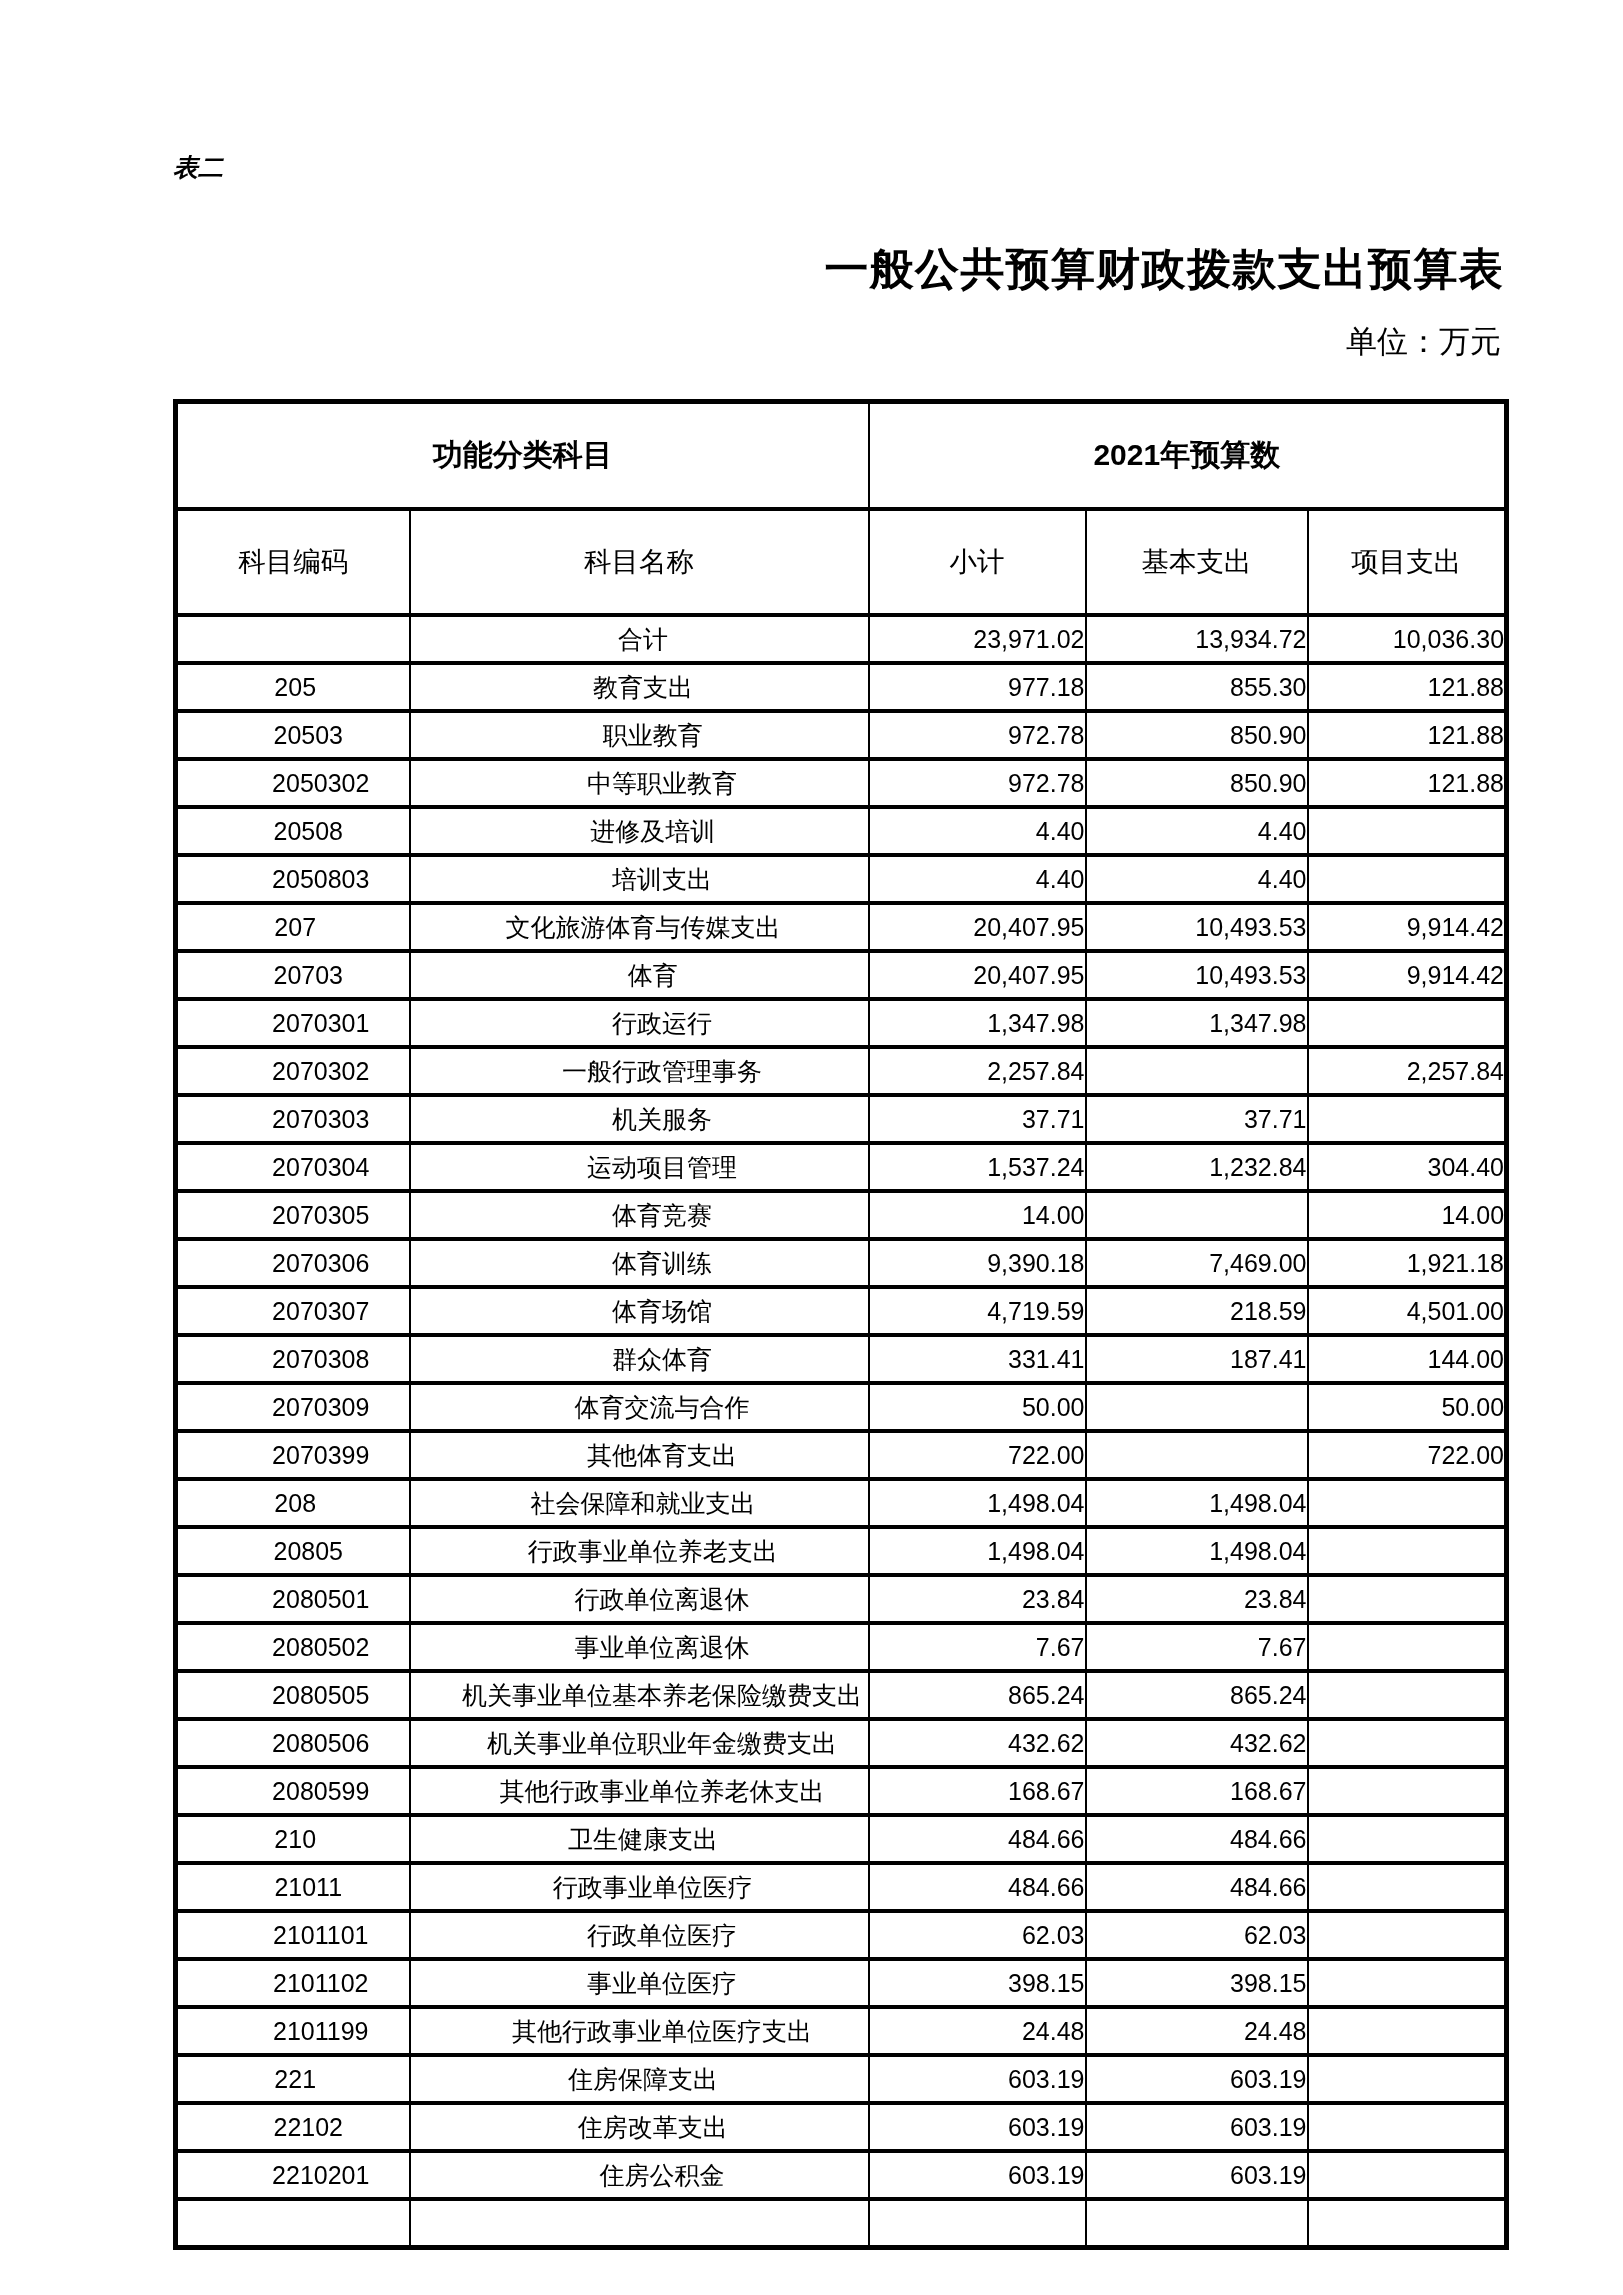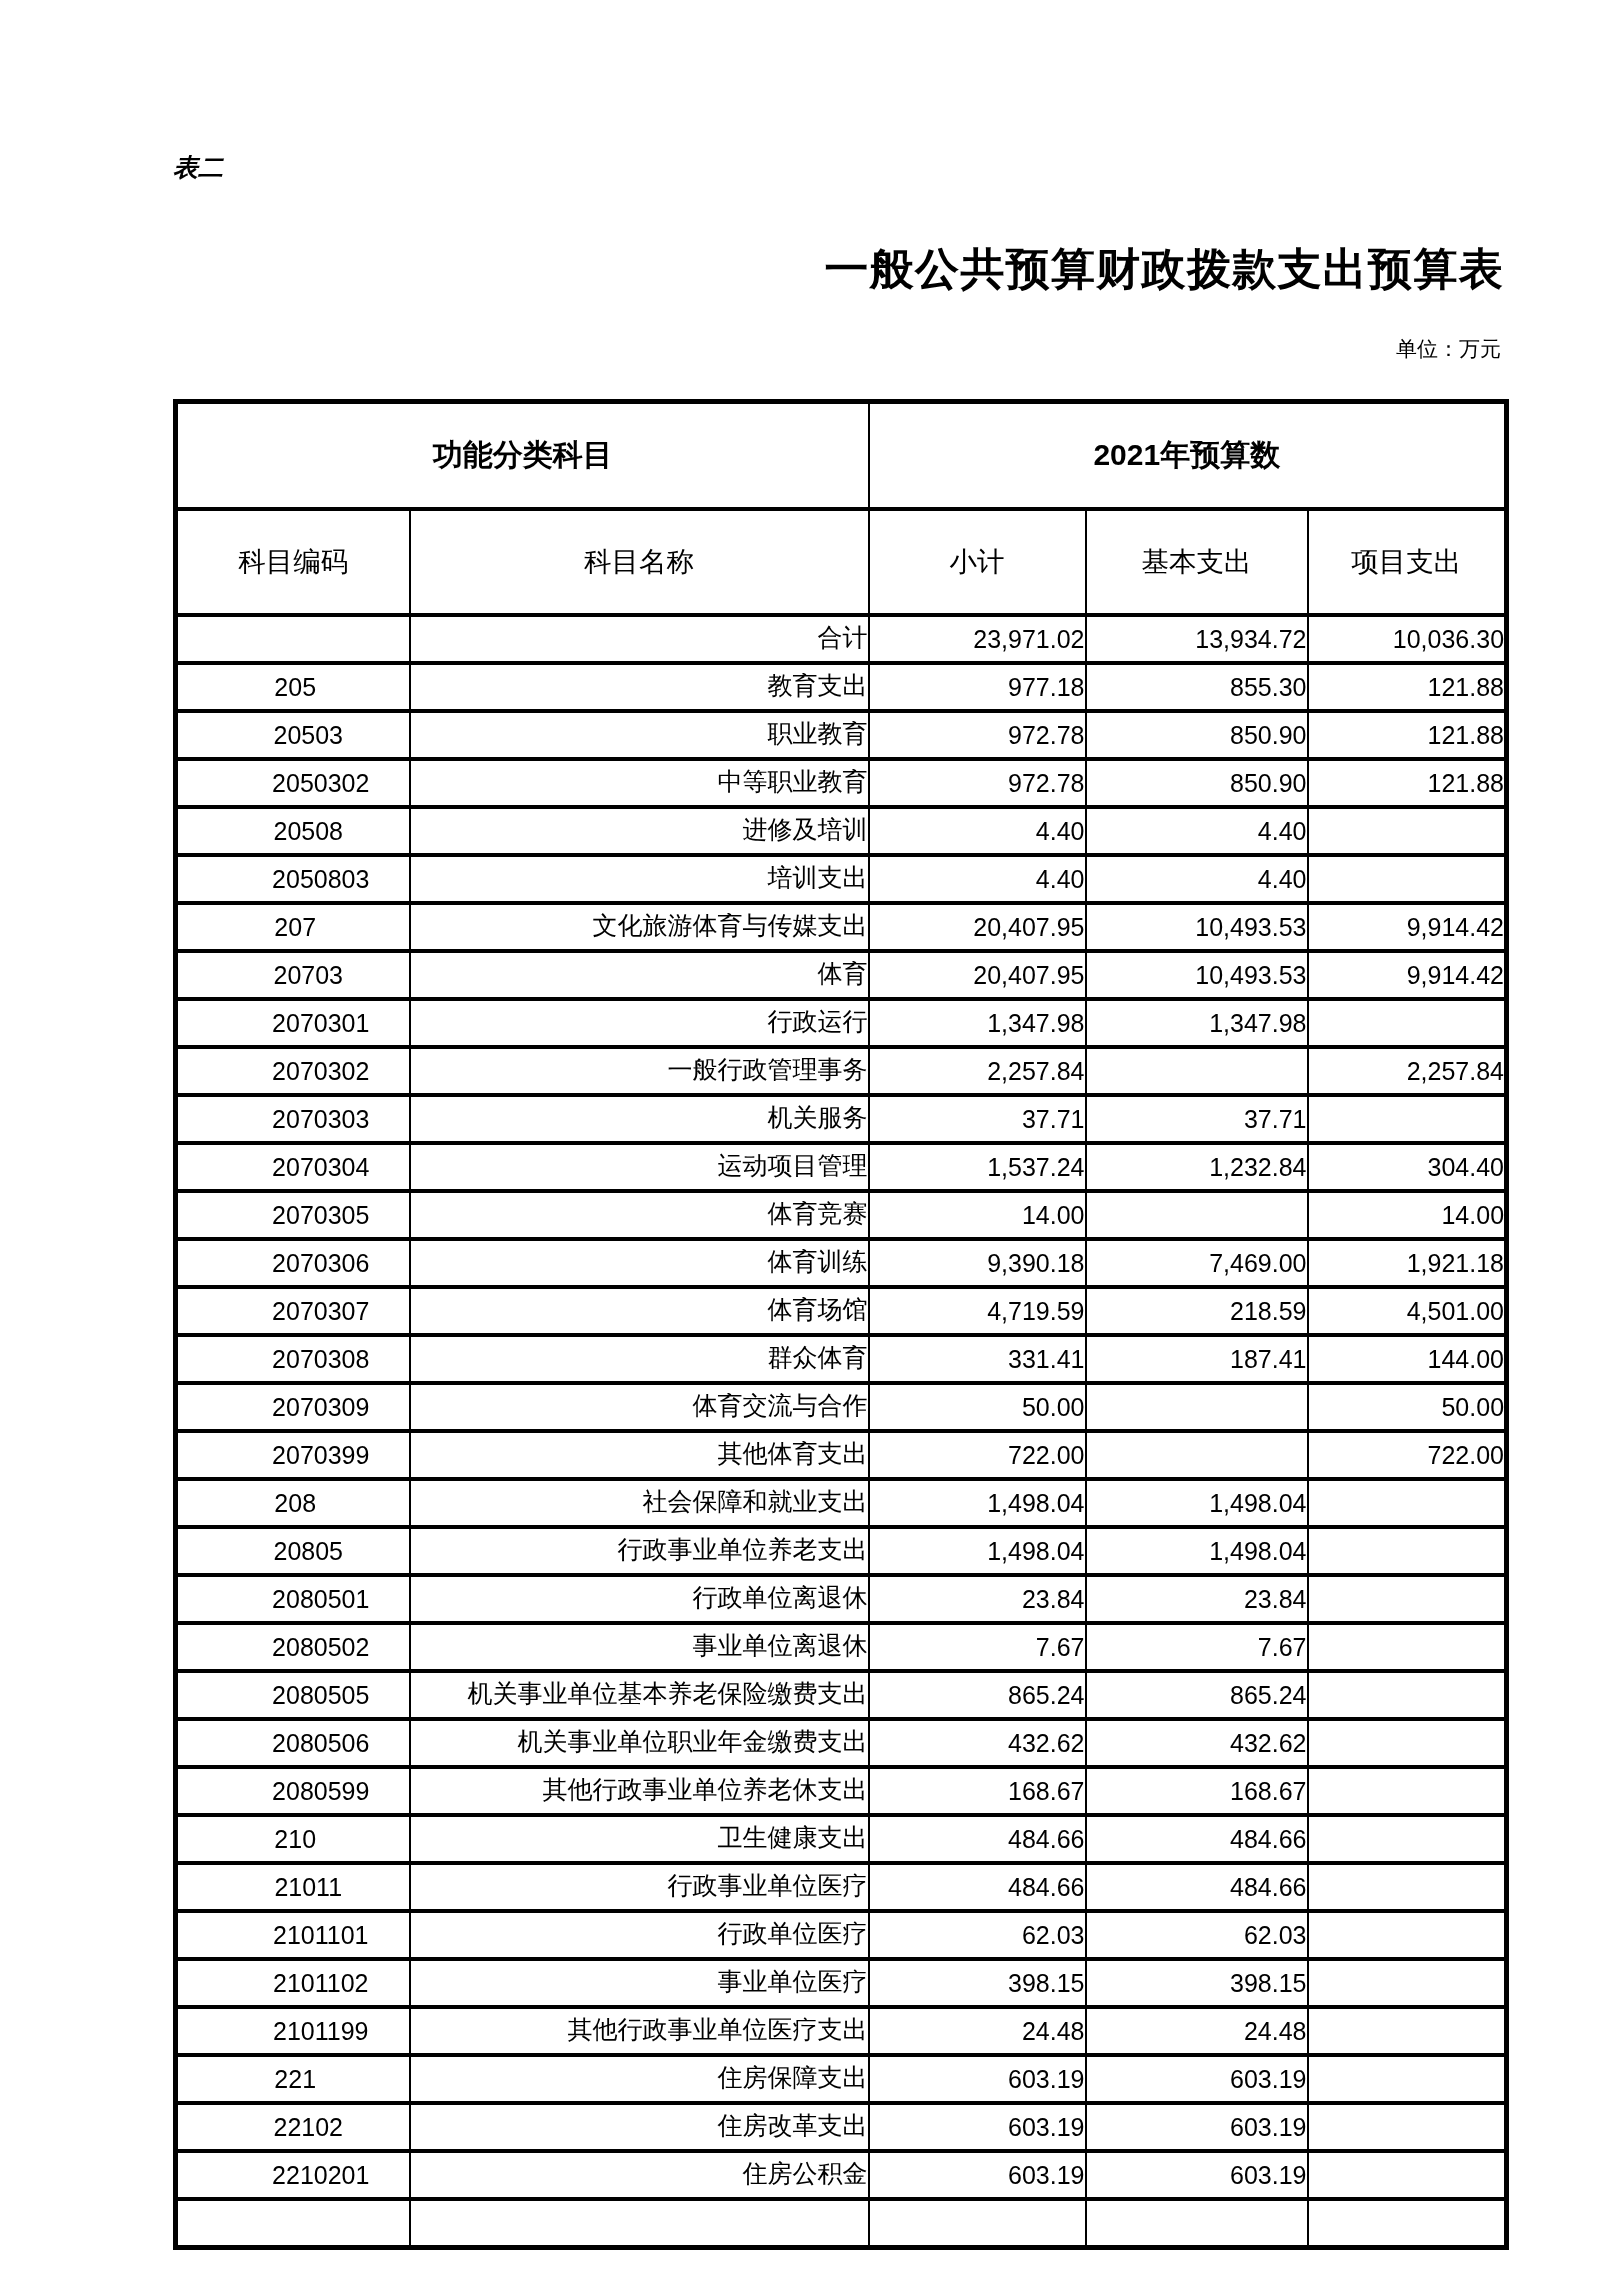--- a/index.html
+++ b/index.html
@@ -12,22 +12,22 @@
   }
   .table-label{
     position:absolute;left:173px;top:152px;
     font-size:25px;line-height:1.2;font-weight:bold;font-style:italic;
   }
   .doc-title{
     position:absolute;left:173px;top:240px;width:1331px;
     text-align:right;font-size:44px;font-weight:bold;letter-spacing:1.3px;
   }
   .unit-note{
-    position:absolute;left:173px;top:335px;width:1328px;
-    text-align:right;font-size:21px;
+    position:absolute;left:173px;top:321px;width:1328px;
+    text-align:right;font-size:31px;
   }
   table.budget{
     position:absolute;left:173px;top:399px;
     width:1331px;
     border-collapse:collapse;
     table-layout:fixed;
   }
   table.budget th, table.budget td{
     border:2.6px solid #000;
     border-top:4.6px solid #000;
@@ -37,21 +37,21 @@
     background:#fff;
   }
   table.budget{border:5.9px solid #000;}
   tr.h1 th{height:103px;font-size:30px;font-weight:bold;text-align:center;vertical-align:middle;}
   tr.h2 th{height:102px;font-size:27.5px;font-weight:normal;text-align:center;vertical-align:middle;}
   tbody td{height:44px;font-size:25px;vertical-align:middle;}
   td.code{text-align:center;white-space:nowrap;}
   td.code.lvl0, td.code.lvl1{padding-left:3.9px;}
   td.code.lvl2{padding-left:30px;}
   td.code.lvl3{padding-left:55px;}
-  td.name{text-align:right;font-family:Liberation Mono, monospace;}
+  td.name{text-align:center;}
   .nm{line-height:29px;max-height:43px;overflow:hidden;}
   td.name.nlvl0 .nm, td.name.nlvl1 .nm{padding-left:7.9px;}
   td.name.nlvl2 .nm{padding-left:27.5px;}
   td.name.nlvl3 .nm{padding-left:46px;}
   td.num{text-align:right;padding-right:6.5px;white-space:nowrap;}
 </style>
 </head>
 <body>
 
 <div class="page">

